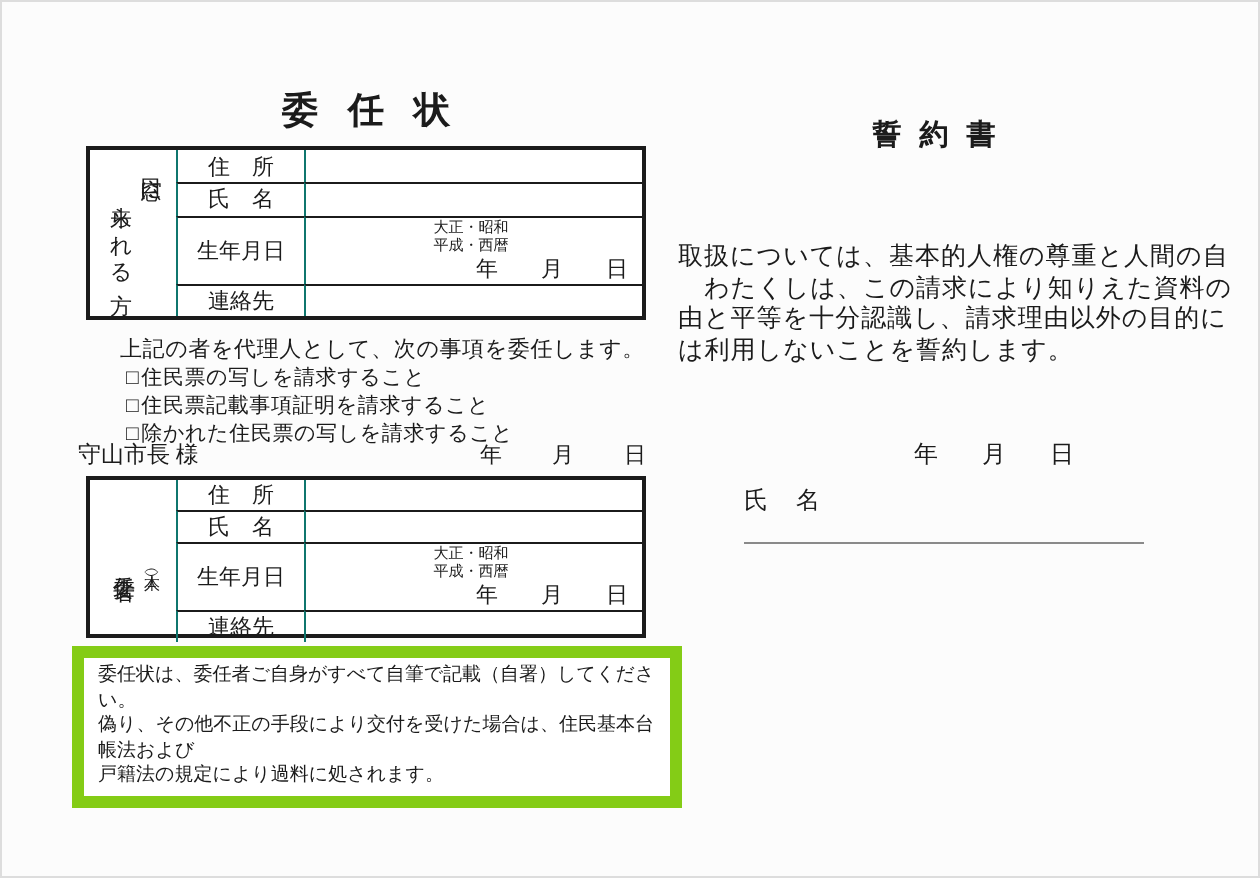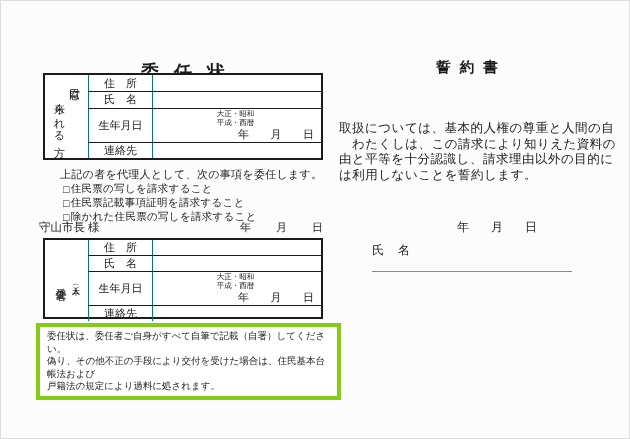--- a/index.html
+++ b/index.html
@@ -3,21 +3,21 @@
 <meta charset="utf-8">
 <style>
   html,body{margin:0;padding:0;background:#e8e8e8;}
   #page{
     position:relative;width:630px;height:439px;background:#fcfcfc;
     font-family:"Liberation Serif","DejaVu Serif",serif;color:#1b1b1b;
     overflow:hidden;border:1px solid #ddd;box-sizing:border-box;
   }
   
   .doc-title{position:absolute;text-align:center;font-weight:bold;}
-  #inin-title{left:42px;top:59px;width:280px;font-size:18px;letter-spacing:15px;padding-left:15px;box-sizing:border-box;}
+  #inin-title{left:42px;top:42px;width:280px;font-size:18px;letter-spacing:15px;padding-left:15px;box-sizing:border-box;}
   #oath-title{left:340px;top:57px;width:252px;font-size:14.5px;letter-spacing:9px;padding-left:9px;box-sizing:border-box;}
   
   .ftable{
     position:absolute;left:42px;width:280px;display:grid;
     grid-template-columns:43px 64px 1fr;grid-template-rows:repeat(4,1fr);
     border:2px solid #1b1b1b;box-sizing:border-box;background:#fff;
   }
   #table1{top:72px;height:87px;}
   #table2{top:237px;height:81px;}
   .cell{border-left:1px solid #0f766e;border-top:1px solid #1b1b1b;display:flex;align-items:center;box-sizing:border-box;min-width:0;}
@@ -36,21 +36,21 @@
   
   #intro{position:absolute;left:59px;top:166px;font-size:11px;letter-spacing:0.3px;}
   #checklist{position:absolute;left:62px;top:181px;font-size:10.5px;}
   .chk-item{display:flex;align-items:center;height:14.2px;letter-spacing:0.3px;}
   .chk-box{margin-right:1px;}
   #mayor-row{position:absolute;left:38px;top:219px;width:284px;display:flex;font-size:11.5px;}
   #mayor-row .ymd2{margin-left:auto;display:flex;gap:25px;font-size:11px;}
   
   #caution{
     position:absolute;left:35px;top:322px;width:305px;box-sizing:border-box;
-    border:4px solid #84cc16;padding:3px 7px;font-size:9.5px;line-height:12.6px;background:#fff;
+    border:6px solid #84cc16;padding:3px 7px;font-size:9.5px;line-height:12.6px;background:#fff;
   }
   
   #oath-body{position:absolute;left:338px;top:120px;width:290px;font-size:12.5px;line-height:15.6px;letter-spacing:0.5px;}
   #oath-date{position:absolute;left:456px;top:218px;display:flex;gap:22px;font-size:12px;}
   #oath-name{position:absolute;left:371px;top:241px;font-size:12px;letter-spacing:1px;}
   #sig-line{position:absolute;left:371px;top:256px;width:200px;height:14px;border-bottom:1.5px solid #8a8a8a;}
 </style>
 </head>
 <body>
 

